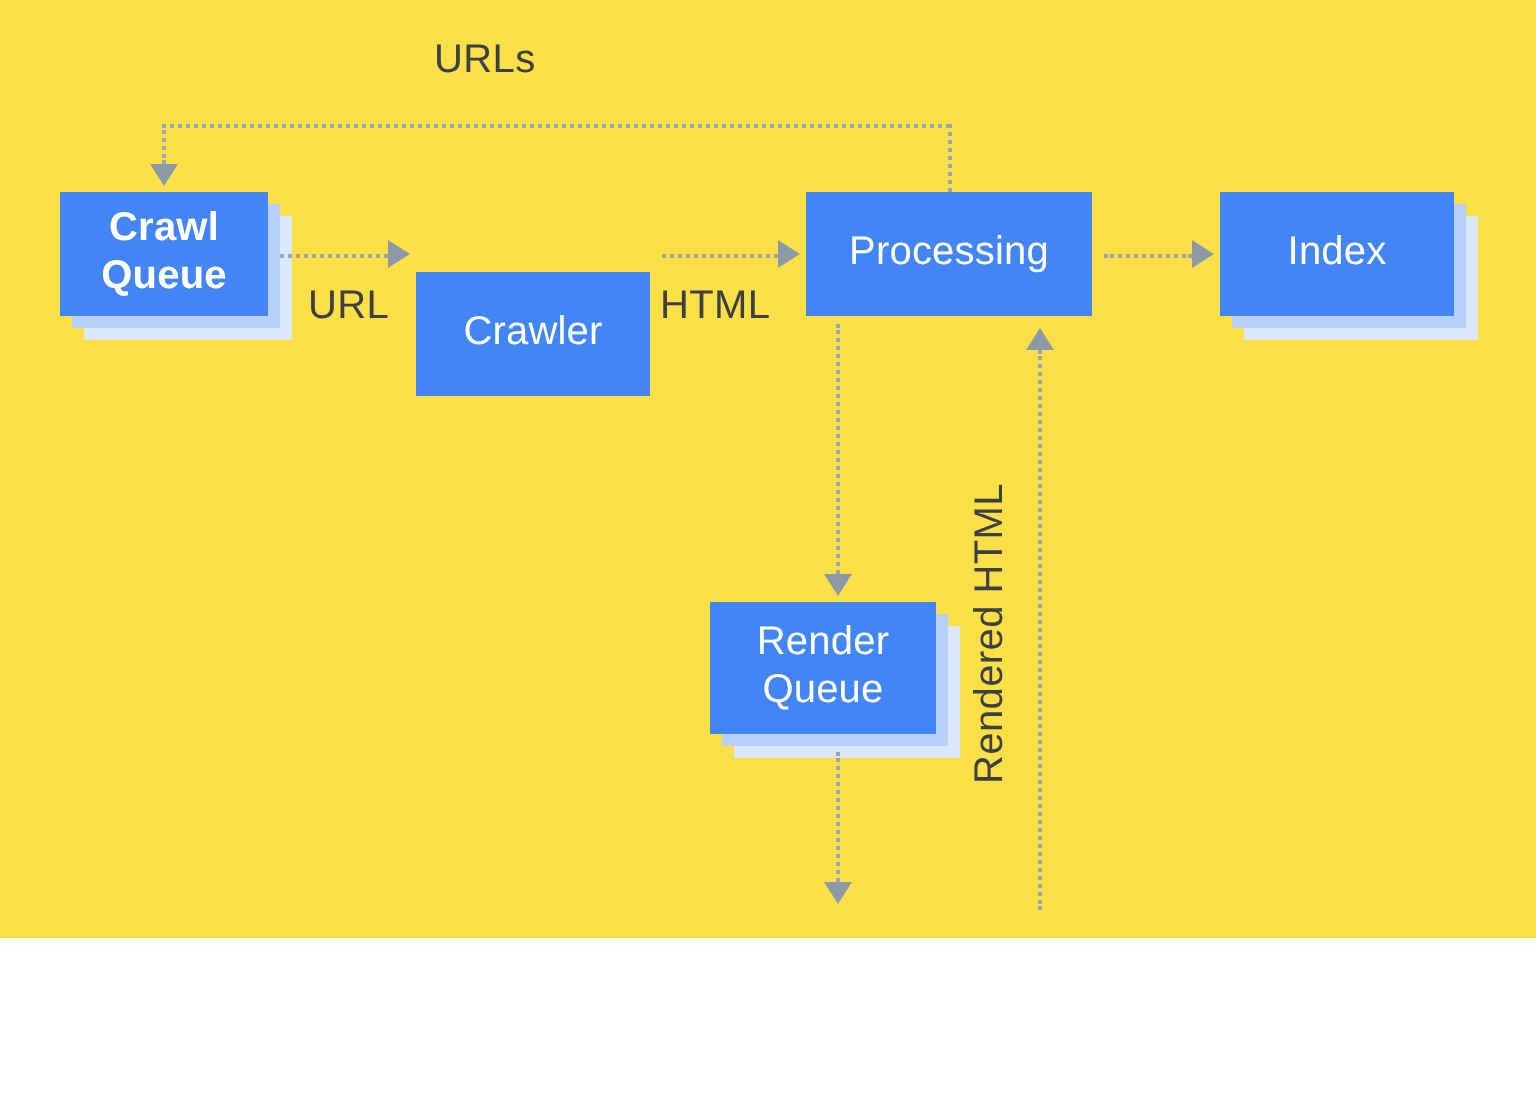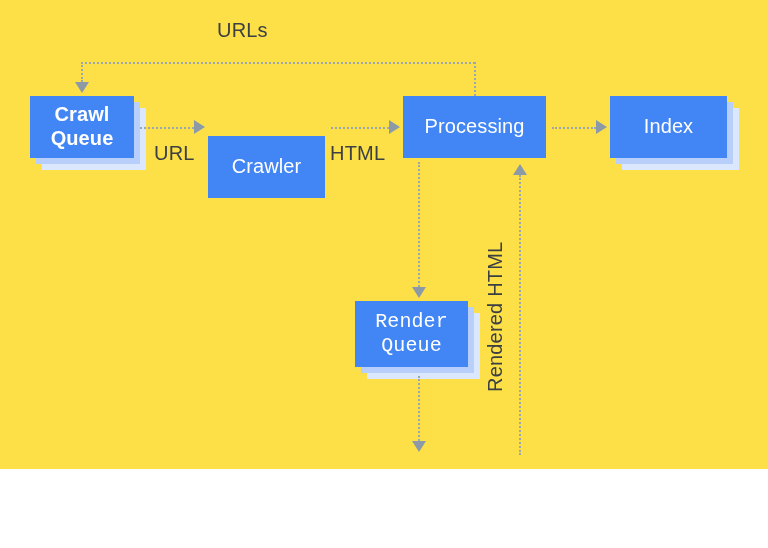--- a/index.html
+++ b/index.html
@@ -144,19 +144,19 @@
   </div>
 
   <div class="stack-l2" style="left:622px; top:108px; width:117px; height:62px;"></div>
   <div class="stack-l1" style="left:616px; top:102px; width:117px; height:62px;"></div>
   <div class="node" style="left:610px; top:96px; width:117px; height:62px;">
     <span class="node-label">Index</span>
   </div>
 
   <div class="stack-l2" style="left:367px; top:313px; width:113px; height:66px;"></div>
   <div class="stack-l1" style="left:361px; top:307px; width:113px; height:66px;"></div>
-  <div class="node" style="left:355px; top:301px; width:113px; height:66px;font-family:Liberation Mono, monospace;">
+  <div class="node" style="left:355px; top:301px; width:113px; height:66px;">
     <span class="node-label">Render
 Queue</span>
   </div>
 
 
 </div>
 
 </body></html>

